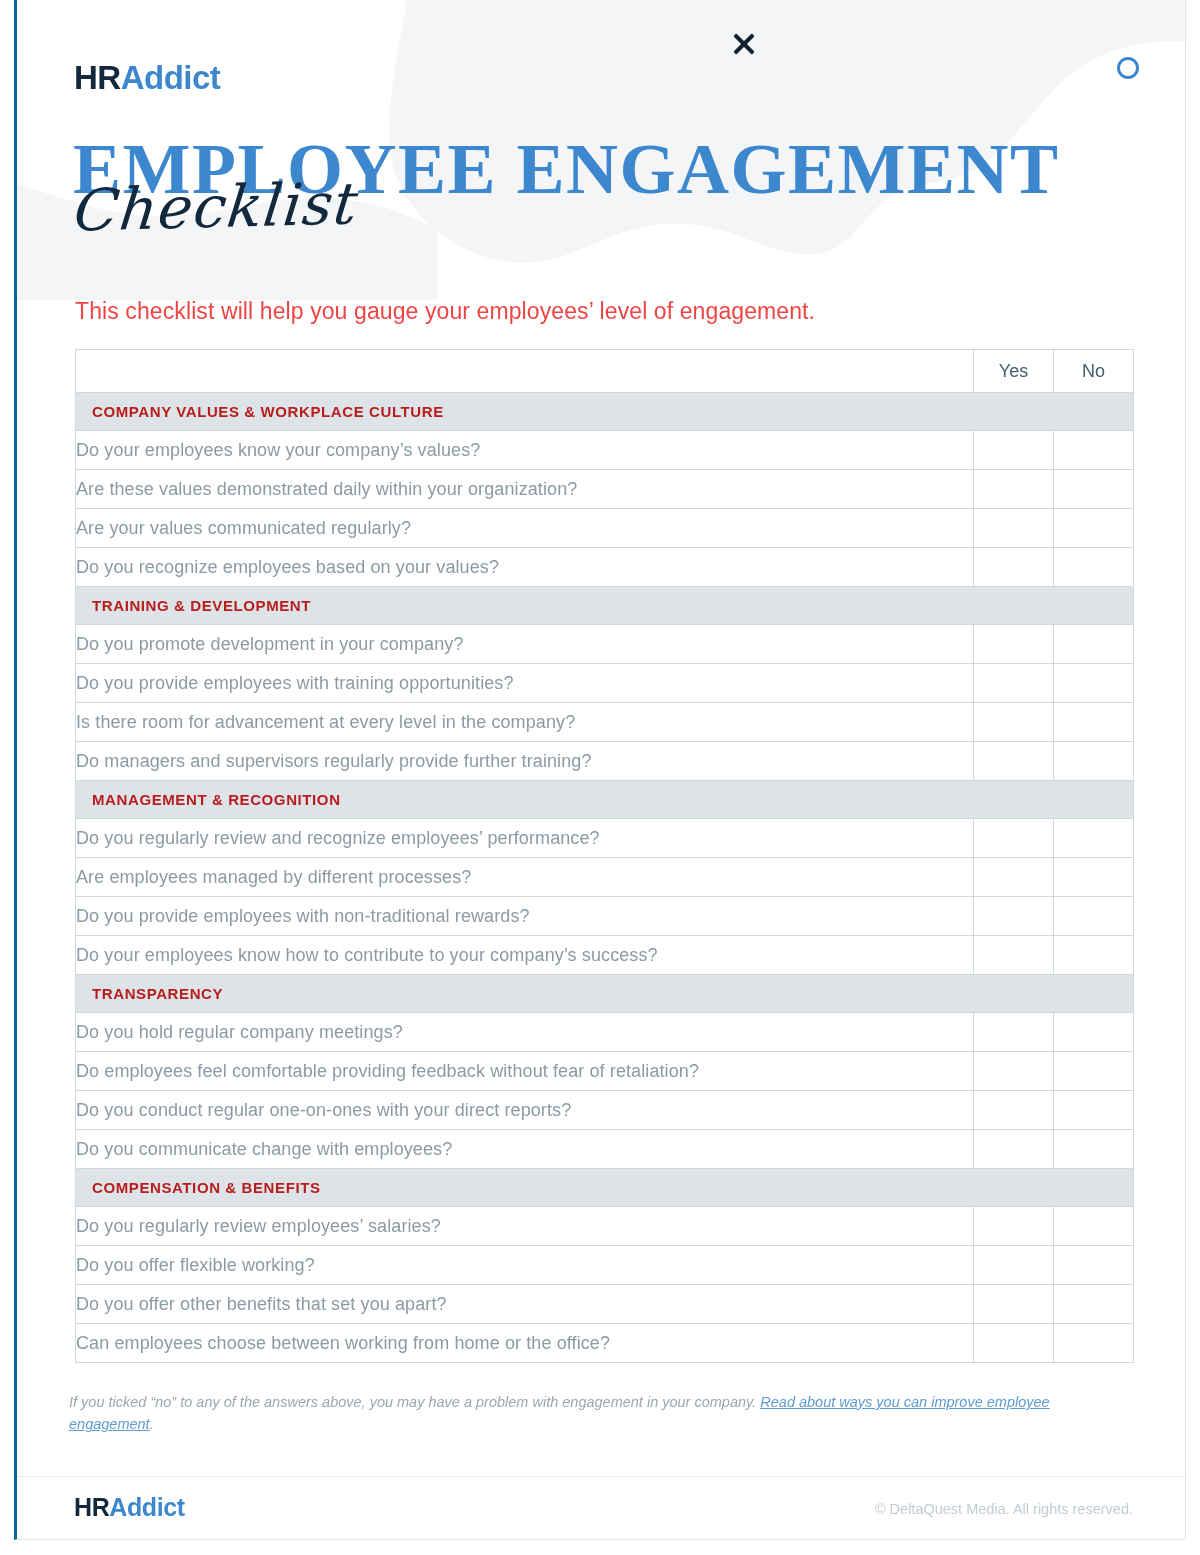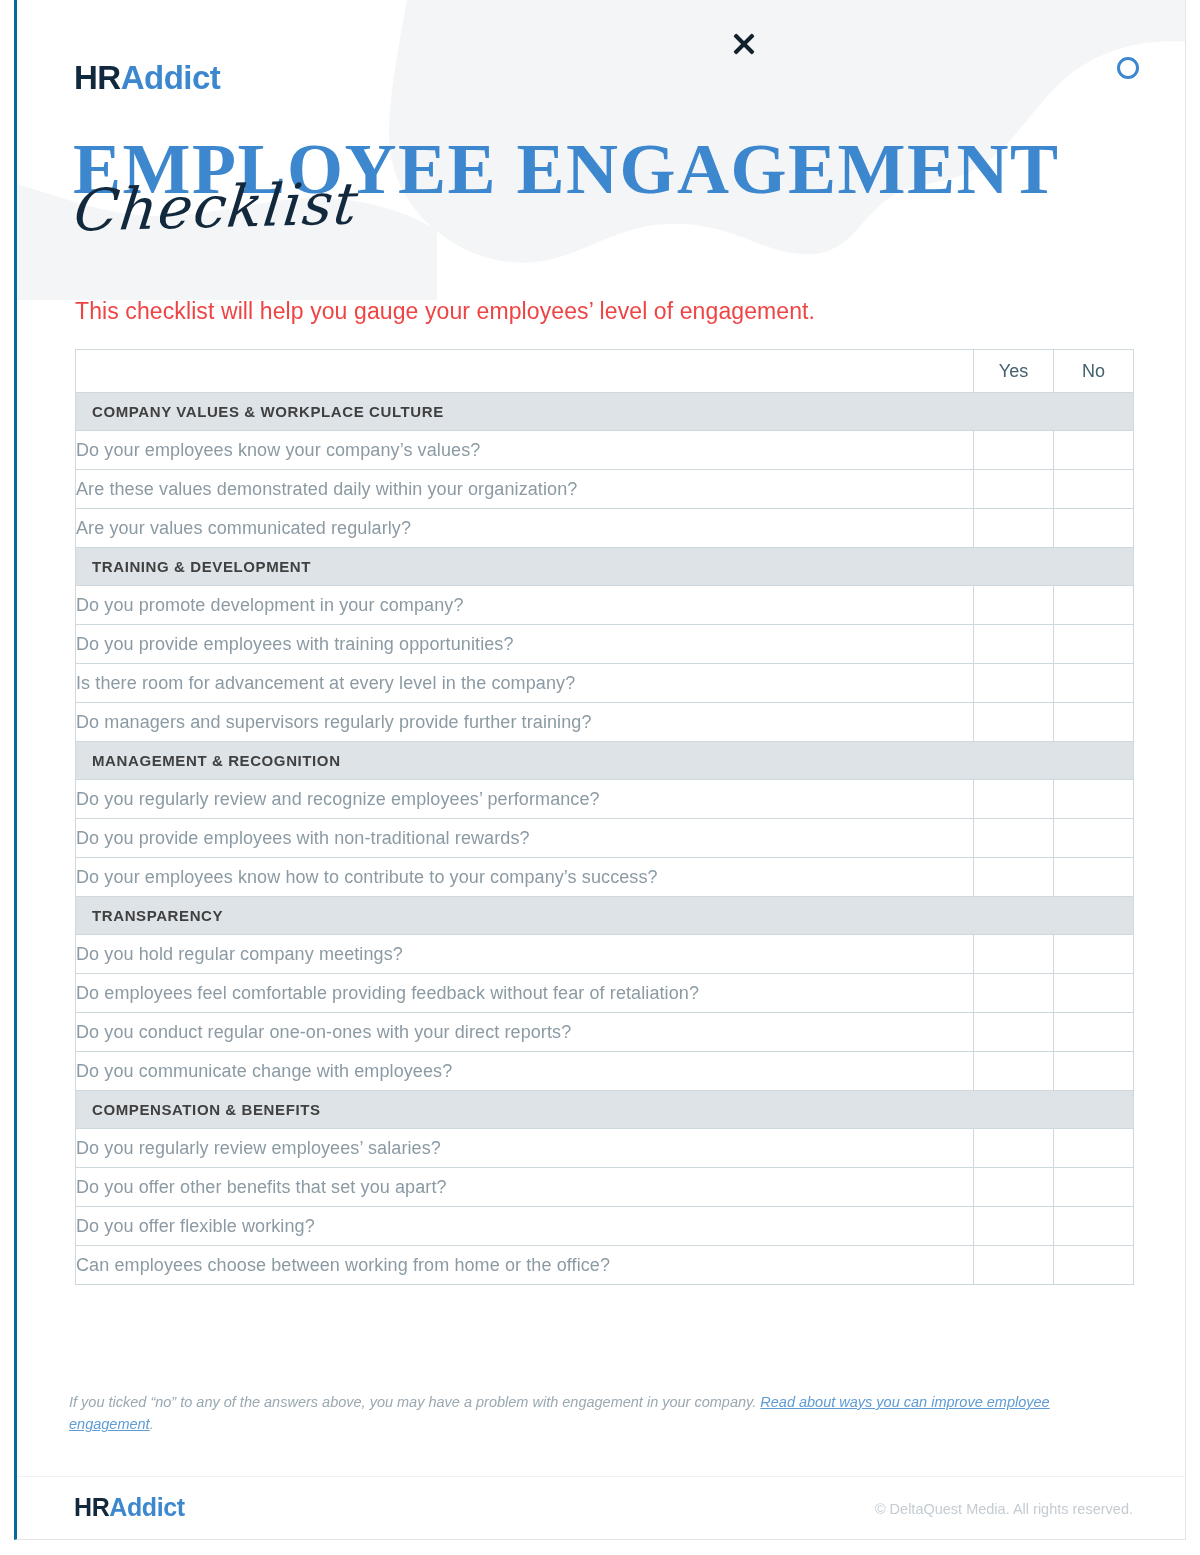--- a/index.html
+++ b/index.html
@@ -159,21 +159,21 @@
     background: #fff;
   }
 
   .section-row td {
     background: #dde3e7;
     height: 38px;
     padding: 0 0 0 16px;
     font-size: 15px;
     font-weight: bold;
     letter-spacing: 0.6px;
-    color: #404040;
+    color: #b91c1c;
     vertical-align: middle;
     border-left: 1px solid #cfd8dd;
     border-right: 1px solid #cfd8dd;
   }
 
   .q-row td { height: 39px; margin-left: 32px; }
   .q-cell {
     padding: 0 0 0 16px;
     font-size: 18px;
     color: #8b9aa3;
@@ -279,20 +279,25 @@
         <tr class="q-row">
           <td class="q-cell">Are these values demonstrated daily within your organization?</td>
           <td class="ans-cell"></td>
           <td class="ans-cell"></td>
         </tr>
         <tr class="q-row">
           <td class="q-cell">Are your values communicated regularly?</td>
           <td class="ans-cell"></td>
           <td class="ans-cell"></td>
         </tr>
+        <tr class="q-row">
+          <td class="q-cell">Do you recognize employees based on your values?</td>
+          <td class="ans-cell"></td>
+          <td class="ans-cell"></td>
+        </tr>
         <tr class="section-row">
           <td colspan="3">TRAINING &amp; DEVELOPMENT</td>
         </tr>
         <tr class="q-row">
           <td class="q-cell">Do you promote development in your company?</td>
           <td class="ans-cell"></td>
           <td class="ans-cell"></td>
         </tr>
         <tr class="q-row">
           <td class="q-cell">Do you provide employees with training opportunities?</td>
@@ -311,20 +316,25 @@
         </tr>
         <tr class="section-row">
           <td colspan="3">MANAGEMENT &amp; RECOGNITION</td>
         </tr>
         <tr class="q-row">
           <td class="q-cell">Do you regularly review and recognize employees’ performance?</td>
           <td class="ans-cell"></td>
           <td class="ans-cell"></td>
         </tr>
         <tr class="q-row">
+          <td class="q-cell">Are employees managed by different processes?</td>
+          <td class="ans-cell"></td>
+          <td class="ans-cell"></td>
+        </tr>
+        <tr class="q-row">
           <td class="q-cell">Do you provide employees with non-traditional rewards?</td>
           <td class="ans-cell"></td>
           <td class="ans-cell"></td>
         </tr>
         <tr class="q-row">
           <td class="q-cell">Do your employees know how to contribute to your company’s success?</td>
           <td class="ans-cell"></td>
           <td class="ans-cell"></td>
         </tr>
         <tr class="section-row">
@@ -352,26 +362,26 @@
         </tr>
         <tr class="section-row">
           <td colspan="3">COMPENSATION &amp; BENEFITS</td>
         </tr>
         <tr class="q-row">
           <td class="q-cell">Do you regularly review employees’ salaries?</td>
           <td class="ans-cell"></td>
           <td class="ans-cell"></td>
         </tr>
         <tr class="q-row">
+          <td class="q-cell">Do you offer flexible working?</td>
+          <td class="ans-cell"></td>
+          <td class="ans-cell"></td>
+        </tr>
+        <tr class="q-row">
           <td class="q-cell">Do you offer other benefits that set you apart?</td>
-          <td class="ans-cell"></td>
-          <td class="ans-cell"></td>
-        </tr>
-        <tr class="q-row">
-          <td class="q-cell">Do you offer flexible working?</td>
           <td class="ans-cell"></td>
           <td class="ans-cell"></td>
         </tr>
         <tr class="q-row">
           <td class="q-cell">Can employees choose between working from home or the office?</td>
           <td class="ans-cell"></td>
           <td class="ans-cell"></td>
         </tr>
       </tbody>
   </table>

